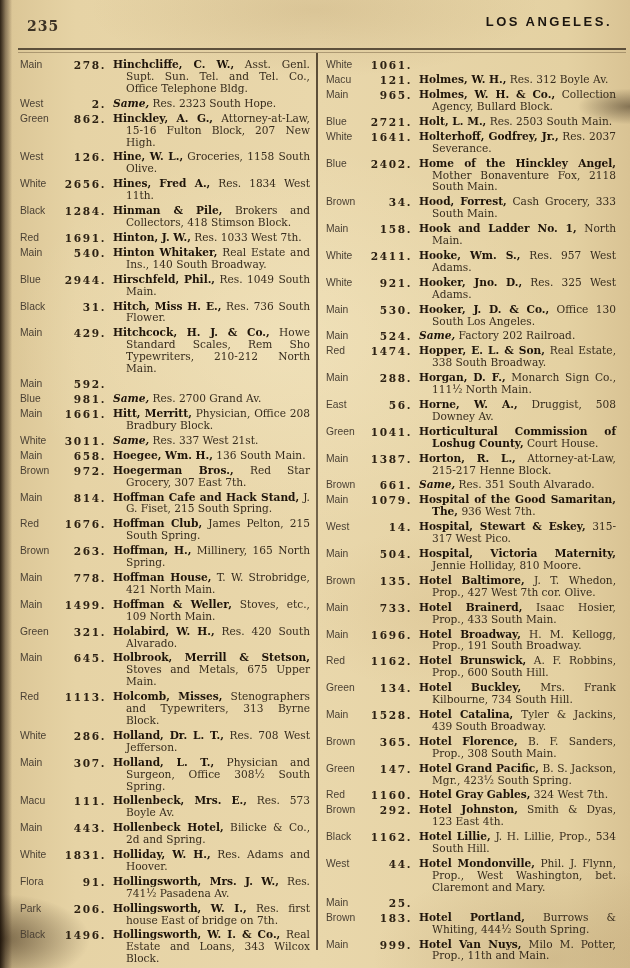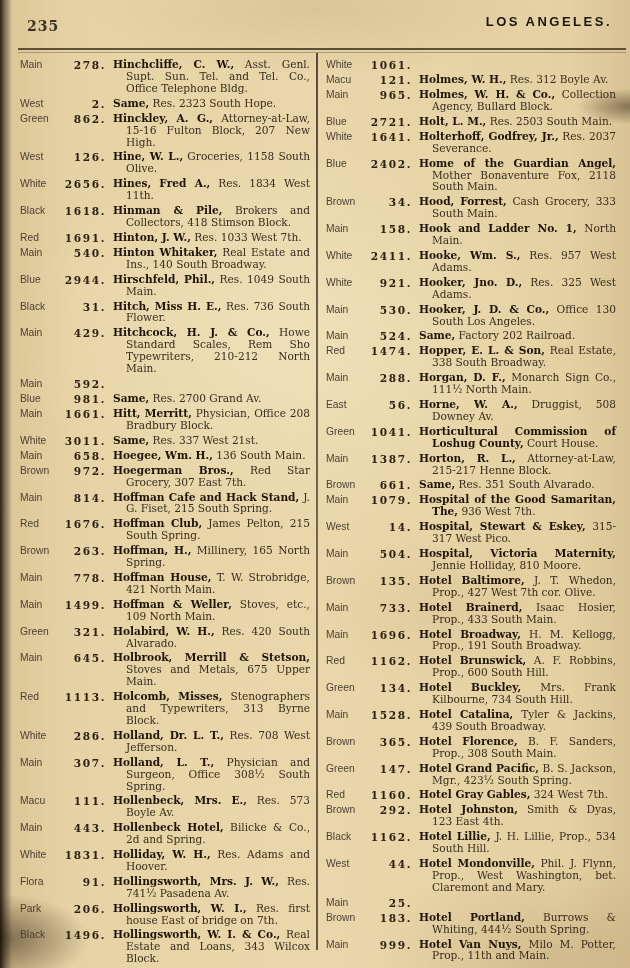--- a/index.html
+++ b/index.html
@@ -30,21 +30,21 @@
   .column{position:absolute;top:59px;}
   #col-left{left:20px;width:290px;}
   #col-right{left:326px;width:290px;}
   .entry{display:flex;align-items:flex-start;margin-bottom:3px;}
   .ex{flex:none;width:40px;font-family:"Liberation Sans",sans-serif;font-size:10.3px;line-height:12px;color:#4b4134;}
   .num{flex:none;width:46px;text-align:right;font-size:10.6px;line-height:12px;font-weight:700;
     letter-spacing:1.6px;color:#2c2113;}
   .txt{flex:1;margin:0 0 0 7px;font-size:10.6px;line-height:11.9px;color:#352a1b;
     text-align:justify;padding-left:13px;text-indent:-13px;}
   .nm{font-weight:700;color:#1e140a;}
-  .nm.same{}
+  .nm.same{font-style:italic;}
   .rest{color:#372c1d;}
 </style>
 </head>
 <body>
 
 <div id="page">
   <div id="gutter"></div>
 
   <div id="header">
     <span id="page-num">235</span>
@@ -79,21 +79,21 @@
   </div>
 
   <div class="entry">
     <span class="ex">White</span>
     <span class="num">2656.</span>
     <p class="txt"><b class="nm">Hines, Fred A.,</b><span class="rest"> Res. 1834 West 11th.</span></p>
   </div>
 
   <div class="entry">
     <span class="ex">Black</span>
-    <span class="num">1618.</span>
+    <span class="num">1284.</span>
     <p class="txt"><b class="nm">Hinman &amp; Pile,</b><span class="rest"> Brokers and Collectors, 418 Stimson Block.</span></p>
   </div>
 
   <div class="entry">
     <span class="ex">Red</span>
     <span class="num">1691.</span>
     <p class="txt"><b class="nm">Hinton, J. W.,</b><span class="rest"> Res. 1033 West 7th.</span></p>
   </div>
 
   <div class="entry">
@@ -278,21 +278,21 @@
 
   <div class="entry">
     <span class="ex">White</span>
     <span class="num">1641.</span>
     <p class="txt"><b class="nm">Holterhoff, Godfrey, Jr.,</b><span class="rest"> Res. 2037 Severance.</span></p>
   </div>
 
   <div class="entry">
     <span class="ex">Blue</span>
     <span class="num">2402.</span>
-    <p class="txt"><b class="nm">Home of the Guardian Angel,</b><span class="rest"> Mother Bonaventure Fox, 2118 South Main.</span></p>
+    <p class="txt"><b class="nm">Home of the Hinckley Angel,</b><span class="rest"> Mother Bonaventure Fox, 2118 South Main.</span></p>
   </div>
 
   <div class="entry">
     <span class="ex">Brown</span>
     <span class="num">34.</span>
     <p class="txt"><b class="nm">Hood, Forrest,</b><span class="rest"> Cash Grocery, 333 South Main.</span></p>
   </div>
 
   <div class="entry">
     <span class="ex">Main</span>

